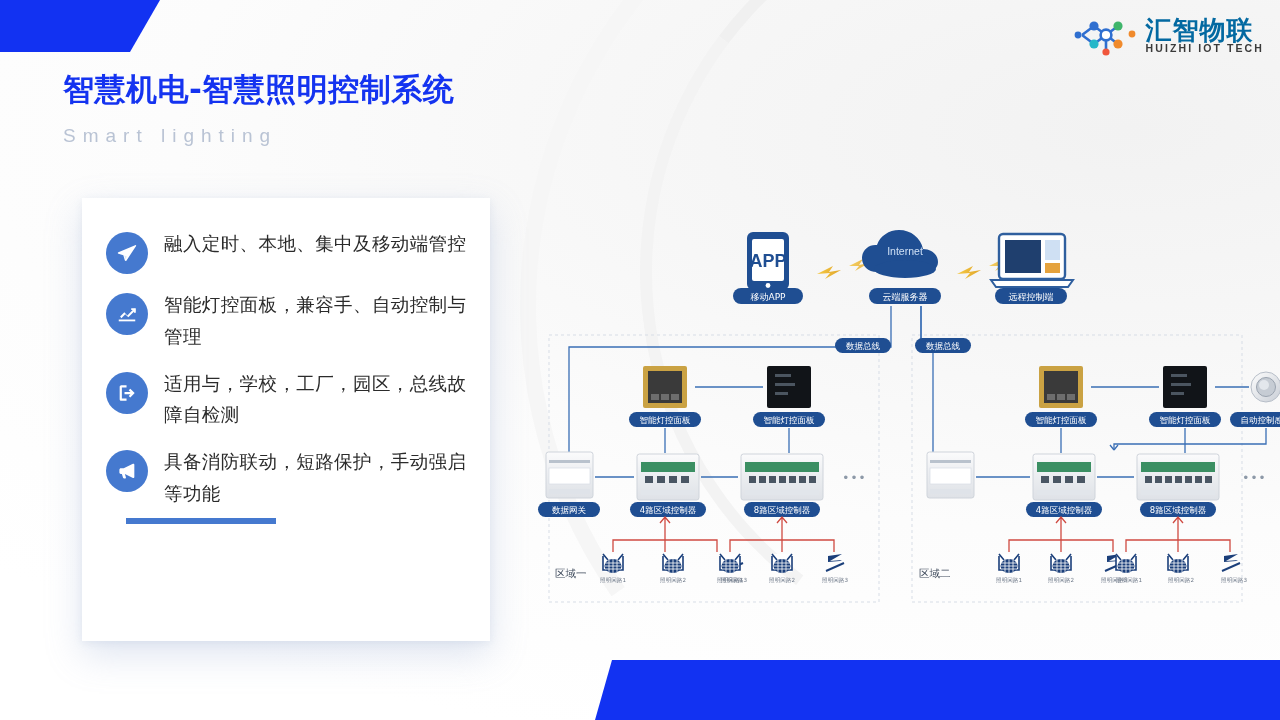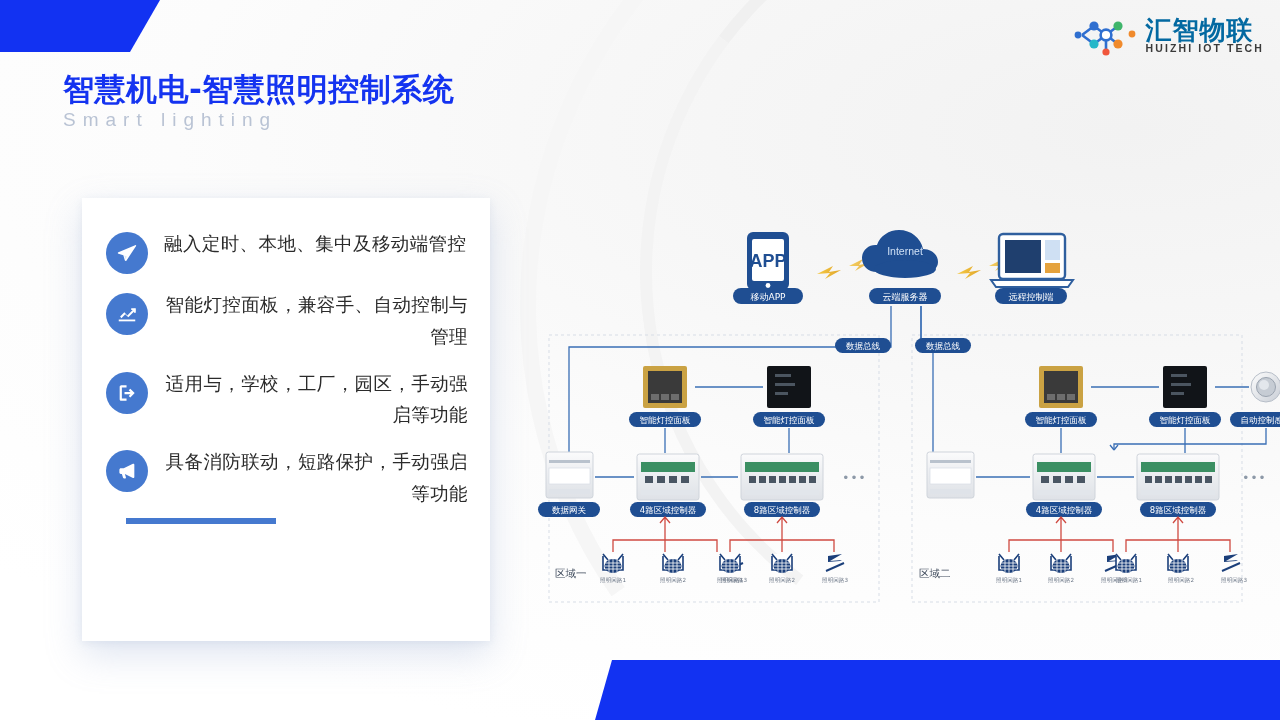--- a/index.html
+++ b/index.html
@@ -34,40 +34,40 @@
   .corner-br{position:absolute;left:0;bottom:0;width:1280px;height:60px;z-index:2;}
 
   
   .title-block{position:absolute;left:63px;top:70px;z-index:5;}
   .title-main{
     font-size:31px;font-weight:700;letter-spacing:.5px;
     color:#1433f0;line-height:1.25;white-space:nowrap;
     font-family:"DejaVu Sans","Liberation Sans",sans-serif;
   }
   .title-sub{
-    margin-top:0;font-size:19px;letter-spacing:7px;color:#b9c3d4;font-weight:400;
+    margin-top:16px;font-size:19px;letter-spacing:7px;color:#b9c3d4;font-weight:400;
     font-family:"Liberation Sans",sans-serif;
   }
 
   
   .logo{position:absolute;right:16px;top:14px;z-index:6;display:flex;align-items:center;gap:8px;}
   .logo-text{display:flex;flex-direction:column;line-height:1;}
   .logo-cn{font-size:26px;font-weight:700;color:#0369a1;letter-spacing:1px;
     font-family:"DejaVu Sans","Liberation Sans",sans-serif;}
   .logo-en{font-size:10.5px;font-weight:700;color:#3a3a3a;letter-spacing:2.1px;
     font-family:"Liberation Sans",sans-serif;}
 
   
   .card{
     position:absolute;left:82px;top:198px;width:408px;height:443px;
     background:#fff;z-index:5;
     box-shadow:0 14px 34px rgba(150,170,210,.30), 0 2px 8px rgba(160,175,205,.18);
   }
   .card-inner{padding:30px 22px 0 24px;}
-  .feat{display:flex;align-items:flex-start;margin-bottom:15px;text-align:right;}
+  .feat{display:flex;align-items:flex-start;margin-bottom:15px;}
   .feat:last-child{margin-bottom:0;}
   .feat-ico{
     flex:0 0 auto;width:42px;height:42px;border-radius:50%;
     background:#4579cf;display:flex;align-items:center;justify-content:center;
     margin-right:16px;margin-top:4px;
   }
   .feat-ico svg{display:block;}
   .feat-txt{
     font-size:18.5px;line-height:1.72;color:#2b2b2b;letter-spacing:.4px;
     font-family:"DejaVu Sans","Liberation Sans",sans-serif;
@@ -153,21 +153,21 @@
       <span class="feat-txt">智能灯控面板，兼容手、自动控制与管理</span>
     </div>
 
     <div class="feat">
       <span class="feat-ico">
         <svg width="22" height="22" viewBox="0 0 24 24">
             <path d="M11.5 3.5H5.8C4.8 3.5 4 4.3 4 5.3v13.4c0 1 .8 1.8 1.8 1.8h5.7v-2.4H6.4V5.9h5.1z" fill="#fff"></path>
             <path d="M15.6 7.3l-1.7 1.7 1.9 1.9H9.3v2.4h6.5l-1.9 1.9 1.7 1.7 4.8-4.8z" fill="#fff"></path>
           </svg>
       </span>
-      <span class="feat-txt">适用与，学校，工厂，园区，手动强启等功能</span>
+      <span class="feat-txt">适用与，学校，工厂，园区，总线故障自检测</span>
     </div>
 
     <div class="feat">
       <span class="feat-ico">
         <svg width="22" height="22" viewBox="0 0 24 24">
             <path d="M18.5 4.2 8.4 9.1H5.3c-.9 0-1.6.7-1.6 1.6v2.9c0 .9.7 1.6 1.6 1.6h1.1l1.3 4.2c.2.6.7.9 1.3.9h.7c.8 0 1.3-.8 1.1-1.5l-1.1-3.6 8.8 4.3c.7.3 1.5-.2 1.5-1V5.2c0-.8-.8-1.3-1.5-1z" fill="#fff"></path>
           </svg>
       </span>
       <span class="feat-txt">具备消防联动，短路保护，手动强启等功能</span>
     </div>

